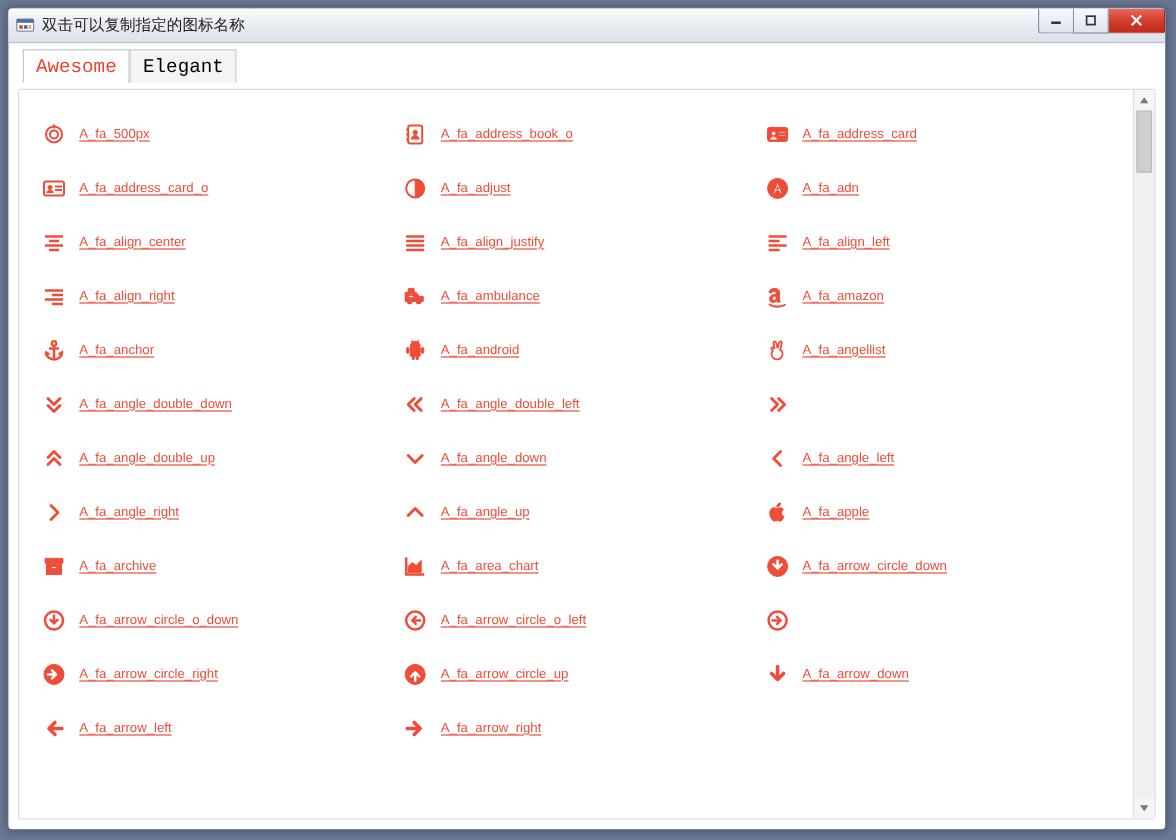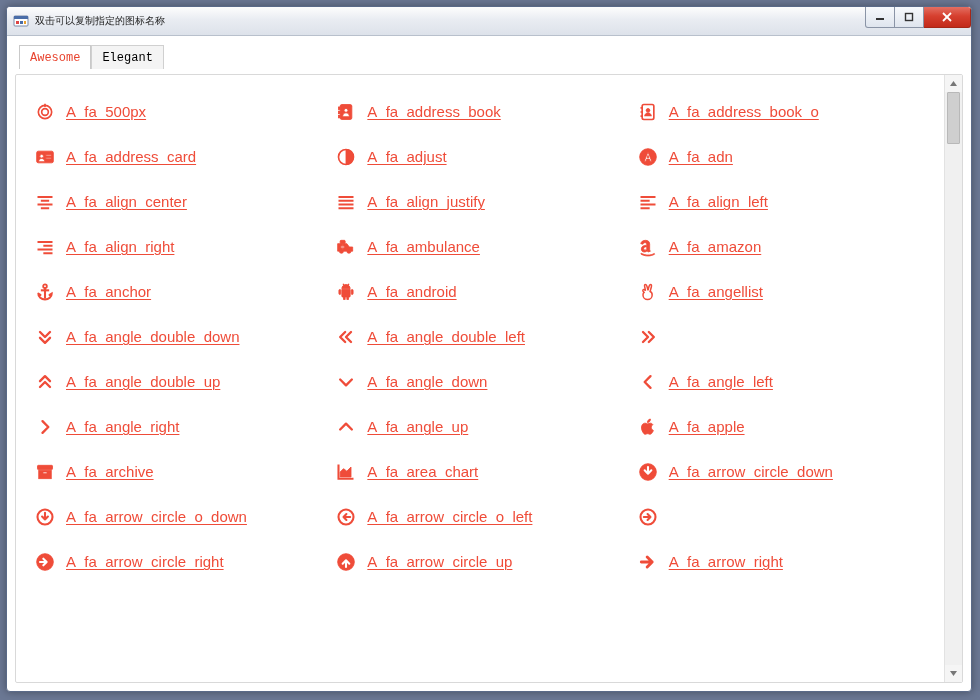--- a/index.html
+++ b/index.html
@@ -1,34 +1,34 @@
 <!DOCTYPE html>
 <html><head>
 <meta charset="utf-8">
 <style>
   html,body{margin:0;padding:0;height:100%;font-family:"Microsoft YaHei",Tahoma,Arial,sans-serif;font-size:12px;background:#6b7894;}
   .window{position:absolute;left:6px;top:6px;width:964px;height:684px;background:#fff;border:1px solid #5a6a88;border-radius:4px;box-shadow:0 0 8px rgba(0,0,0,.35);display:flex;flex-direction:column;overflow:hidden;}
   .titlebar{height:28px;background:linear-gradient(#fdfdfd,#e9ecf2 45%,#dde2ea);border-bottom:1px solid #b8c0cc;display:flex;align-items:center;padding:0 0 0 6px;position:relative;}
   .titlebar .appicon{width:16px;height:16px;margin-right:6px;}
-  .titlebar .title{color:#222;font-size:10px;}
+  .titlebar .title{color:#222;font-size:13px;}
   .winbtns{position:absolute;right:0;top:0;display:flex;}
   .winbtn{height:20px;border:1px solid #8a94a6;border-top:none;display:flex;align-items:center;justify-content:center;background:linear-gradient(#f7f9fc,#dfe5ee);}
   .winbtn.min{width:28px;border-radius:0 0 0 3px;}
   .winbtn.max{width:28px;border-left:none;}
   .winbtn.close{width:46px;border-left:none;border-radius:0 0 3px 0;background:linear-gradient(#e36f62,#d6402f 45%,#c22a1a);border-color:#a52717;}
   .winbtn svg{display:block;}
   .client{flex:1;display:flex;flex-direction:column;padding:6px 8px 8px 8px;min-height:0;}
   .tabstrip{height:26px;display:flex;align-items:flex-end;padding-left:4px;margin-bottom:6px;}
-  .tab{font-family:"SimSun","Courier New",monospace;font-size:12px;padding:5px 10px 4px 10px;border:1px solid #c9c9c9;border-bottom:none;background:#fff;margin-right:0;position:relative;top:1px;cursor:default;}
+  .tab{font-family:"SimSun","Courier New",monospace;font-size:16px;padding:5px 10px 4px 10px;border:1px solid #c9c9c9;border-bottom:none;background:#fff;margin-right:0;position:relative;top:1px;cursor:default;}
   .tab.inactive{background:#f4f4f4;border-color:#d0d0d0;text-align:right;}
   .tab.active{color:#e8442f;z-index:2;}
   .gridwrap{flex:1;border:1px solid #d9d9d9;border-radius:2px;display:flex;min-height:0;position:relative;}
   .grid{flex:1;overflow:hidden;padding:14px 10px 4px 18px;}
   .cols{display:grid;grid-template-columns:repeat(3,1fr);column-gap:4px;}
-  .item{display:flex;align-items:center;height:45px;color:#ef4c39;font-size:15px;cursor:default;white-space:nowrap;}
+  .item{display:flex;align-items:center;height:45px;color:#ef4c39;font-size:11px;cursor:default;white-space:nowrap;}
   .item .ic{width:22px;height:22px;margin-right:10px;display:flex;align-items:center;justify-content:center;flex:0 0 22px;}
   .item .ic svg{width:20px;height:20px;fill:#ef4c39;stroke:#ef4c39;}
   .item .lbl{text-decoration:underline;text-decoration-thickness:1px;text-underline-offset:2px;}
   .vscroll{width:17px;background:#f0f0f0;border-left:1px solid #e2e2e2;display:flex;flex-direction:column;}
   .vscroll .arr{height:17px;display:flex;align-items:center;justify-content:center;background:#f5f5f5;}
   .vscroll .track{flex:1;position:relative;}
   .vscroll .thumb{position:absolute;left:2px;right:2px;top:0;height:50px;background:#cfcfcf;border:1px solid #b8b8b8;border-radius:1px;}
 </style>
 </head>
 <body>
@@ -80,33 +80,20 @@
                   <circle cx="12" cy="12" r="8" fill="none" stroke-width="2"></circle>
                   <circle cx="12" cy="12" r="4" fill="none" stroke-width="2"></circle>
                   <line x1="12" y1="2" x2="12" y2="6" stroke-width="2"></line>
                 </svg>
               </span>
               <span class="lbl">A_fa_500px</span>
             </div>
             <div class="item">
               <span class="ic">
                 <svg xmlns="http://www.w3.org/2000/svg" viewBox="0 0 24 24">
-                  <rect x="5" y="3" width="14" height="18" rx="2"></rect>
-                  <circle cx="12" cy="10" r="2.3" fill="#fff"></circle>
-                  <path d="M8 17c0-2.2 1.8-4 4-4s4 1.8 4 4" fill="#fff"></path>
-                  <rect x="3" y="6" width="2" height="3"></rect>
-                  <rect x="3" y="11" width="2" height="3"></rect>
-                  <rect x="3" y="16" width="2" height="3"></rect>
-                </svg>
-              </span>
-              <span class="lbl">A_fa_address_book</span>
-            </div>
-            <div class="item">
-              <span class="ic">
-                <svg xmlns="http://www.w3.org/2000/svg" viewBox="0 0 24 24">
                   <rect x="5" y="3" width="14" height="18" rx="2" fill="none" stroke-width="2"></rect>
                   <circle cx="12" cy="10" r="2.2"></circle>
                   <path d="M8 17c0-2.2 1.8-4 4-4s4 1.8 4 4"></path>
                   <line x1="3" y1="7" x2="5" y2="7" stroke-width="2"></line>
                   <line x1="3" y1="12" x2="5" y2="12" stroke-width="2"></line>
                   <line x1="3" y1="17" x2="5" y2="17" stroke-width="2"></line>
                 </svg>
               </span>
               <span class="lbl">A_fa_address_book_o</span>
             </div>
@@ -118,20 +105,32 @@
                   <path d="M4.5 17c0-1.8 1.6-3.2 3.5-3.2s3.5 1.4 3.5 3.2" fill="#fff"></path>
                   <rect x="13" y="9" width="7" height="1.6" fill="#fff"></rect>
                   <rect x="13" y="12.5" width="7" height="1.6" fill="#fff"></rect>
                 </svg>
               </span>
               <span class="lbl">A_fa_address_card</span>
             </div>
             <div class="item">
               <span class="ic">
                 <svg xmlns="http://www.w3.org/2000/svg" viewBox="0 0 24 24">
+                  <rect x="2" y="5" width="20" height="14" rx="2" fill="none" stroke-width="2"></rect>
+                  <circle cx="8" cy="11" r="2"></circle>
+                  <path d="M4.8 16.5c0-1.7 1.5-3 3.2-3s3.2 1.3 3.2 3"></path>
+                  <line x1="13" y1="10" x2="20" y2="10" stroke-width="2"></line>
+                  <line x1="13" y1="13.5" x2="20" y2="13.5" stroke-width="2"></line>
+                </svg>
+              </span>
+              <span class="lbl">A_fa_address_card_o</span>
+            </div>
+            <div class="item">
+              <span class="ic">
+                <svg xmlns="http://www.w3.org/2000/svg" viewBox="0 0 24 24">
                   <circle cx="12" cy="12" r="9" fill="none" stroke-width="2"></circle>
                   <path d="M12 3a9 9 0 0 1 0 18z"></path>
                 </svg>
               </span>
               <span class="lbl">A_fa_adjust</span>
             </div>
             <div class="item">
               <span class="ic">
                 <svg xmlns="http://www.w3.org/2000/svg" viewBox="0 0 24 24">
                   <circle cx="12" cy="12" r="10"></circle>
@@ -374,20 +373,36 @@
               <span class="lbl">A_fa_arrow_circle_right</span>
             </div>
             <div class="item">
               <span class="ic">
                 <svg xmlns="http://www.w3.org/2000/svg" viewBox="0 0 24 24">
                   <circle cx="12" cy="12" r="10"></circle>
                   <path d="M12 18v-8m0 0l-4 4m4-4l4 4" stroke="#fff" fill="none" stroke-width="2.5" stroke-linecap="round" stroke-linejoin="round"></path>
                 </svg>
               </span>
               <span class="lbl">A_fa_arrow_circle_up</span>
+            </div>
+            <div class="item">
+              <span class="ic">
+                <svg xmlns="http://www.w3.org/2000/svg" viewBox="0 0 24 24">
+                  <path d="M12 4v13m0 0l-6-6m6 6l6-6" fill="none" stroke-width="3.5" stroke-linecap="round" stroke-linejoin="round"></path>
+                </svg>
+              </span>
+              <span class="lbl">A_fa_arrow_down</span>
+            </div>
+            <div class="item">
+              <span class="ic">
+                <svg xmlns="http://www.w3.org/2000/svg" viewBox="0 0 24 24">
+                  <path d="M20 12H7m0 0l6-6m-6 6l6 6" fill="none" stroke-width="3.5" stroke-linecap="round" stroke-linejoin="round"></path>
+                </svg>
+              </span>
+              <span class="lbl">A_fa_arrow_left</span>
             </div>
             <div class="item">
               <span class="ic">
                 <svg xmlns="http://www.w3.org/2000/svg" viewBox="0 0 24 24">
                   <path d="M4 12h13m0 0l-6-6m6 6l-6 6" fill="none" stroke-width="3.5" stroke-linecap="round" stroke-linejoin="round"></path>
                 </svg>
               </span>
               <span class="lbl">A_fa_arrow_right</span>
             </div>
           </div>

